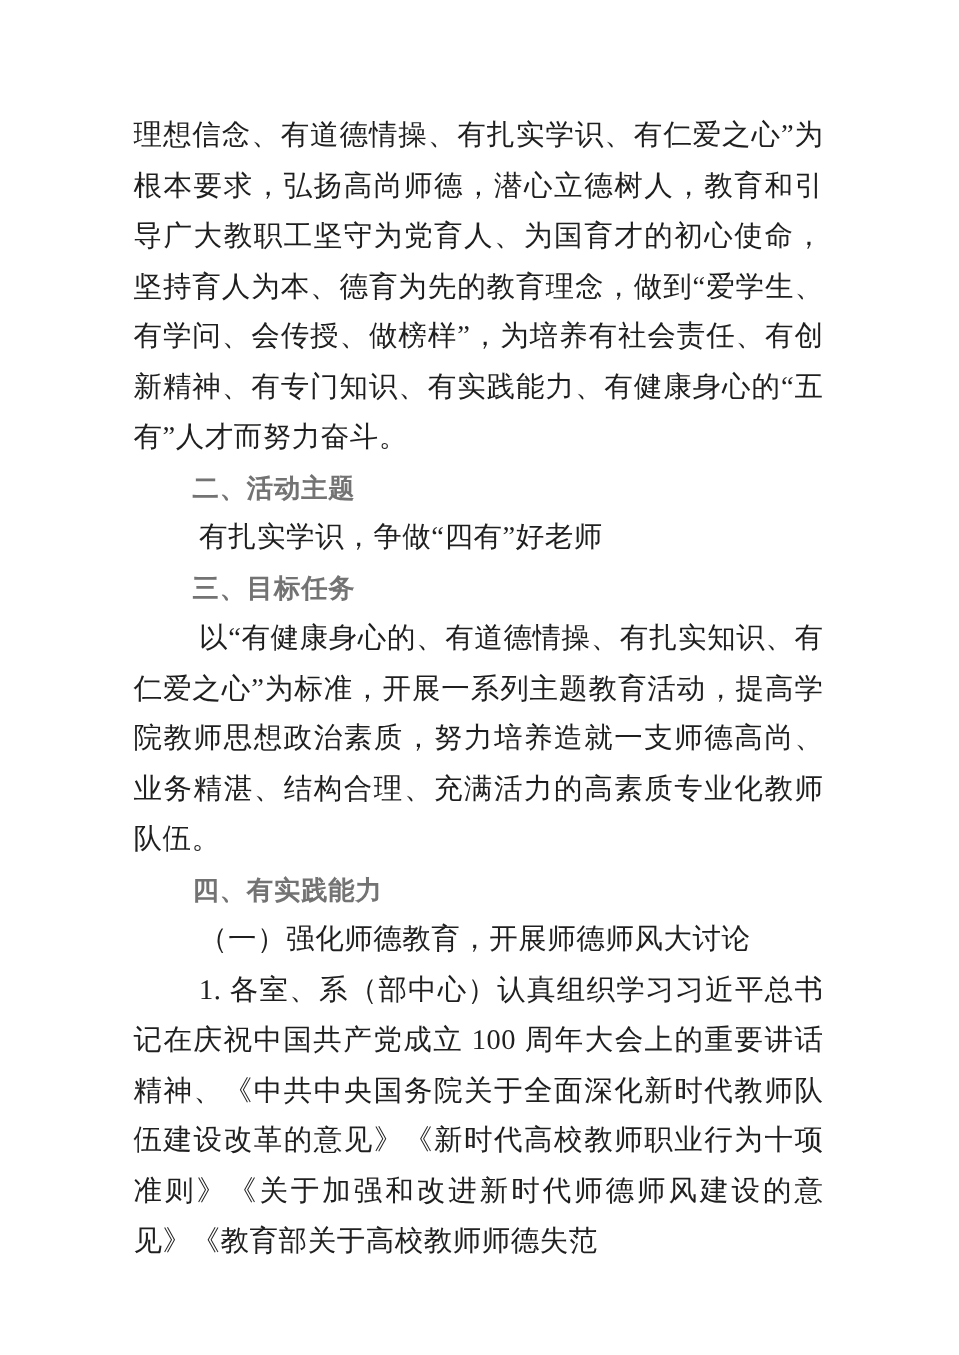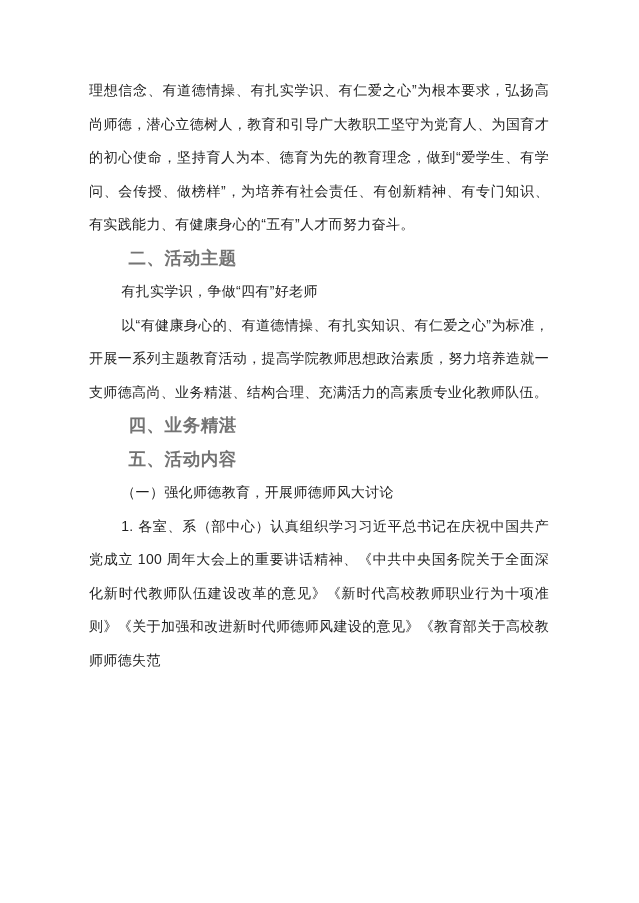--- a/index.html
+++ b/index.html
@@ -21,22 +21,22 @@
   }
   .content {
     position: absolute;
     left: 89px;
     top: 74px;
     width: 460px;
     color: #1f1f1f;
   }
   .para {
     margin: 0;
-    font-family: Liberation Sans, sans-serif;
-    font-size: 14px;
+    font-family: Liberation Serif, serif;
+    font-size: 19px;
     line-height: 33.5px;
     letter-spacing: 0.35px;
     text-align: justify;
     text-justify: inter-character;
     word-break: break-all;
   }
   .para.indent {
     text-indent: 2.3em;
   }
   .heading {
@@ -52,19 +52,19 @@
 </style>
 </head>
 <body>
 
 <div class="page">
   <div class="content">
 
   <p class="para">理想信念、有道德情操、有扎实学识、有仁爱之心”为根本要求，弘扬高尚师德，潜心立德树人，教育和引导广大教职工坚守为党育人、为国育才的初心使命，坚持育人为本、德育为先的教育理念，做到“爱学生、有学问、会传授、做榜样”，为培养有社会责任、有创新精神、有专门知识、有实践能力、有健康身心的“五有”人才而努力奋斗。</p>
       <p class="heading">二、活动主题</p>
       <p class="para indent">有扎实学识，争做“四有”好老师</p>
+      <p class="heading">三、目标任务</p>
       <p class="para indent">以“有健康身心的、有道德情操、有扎实知识、有仁爱之心”为标准，开展一系列主题教育活动，提高学院教师思想政治素质，努力培养造就一支师德高尚、业务精湛、结构合理、充满活力的高素质专业化教师队伍。</p>
-      <p class="heading">四、业务精湛</p>
-      <p class="heading">五、活动内容</p>
+      <p class="heading">四、有实践能力</p>
       <p class="para indent">（一）强化师德教育，开展师德师风大讨论</p>
       <p class="para indent">1. 各室、系（部中心）认真组织学习习近平总书记在庆祝中国共产党成立 100 周年大会上的重要讲话精神、《中共中央国务院关于全面深化新时代教师队伍建设改革的意见》《新时代高校教师职业行为十项准则》《关于加强和改进新时代师德师风建设的意见》《教育部关于高校教师师德失范</p>
     </div>
 </div>
 
 </body></html>

